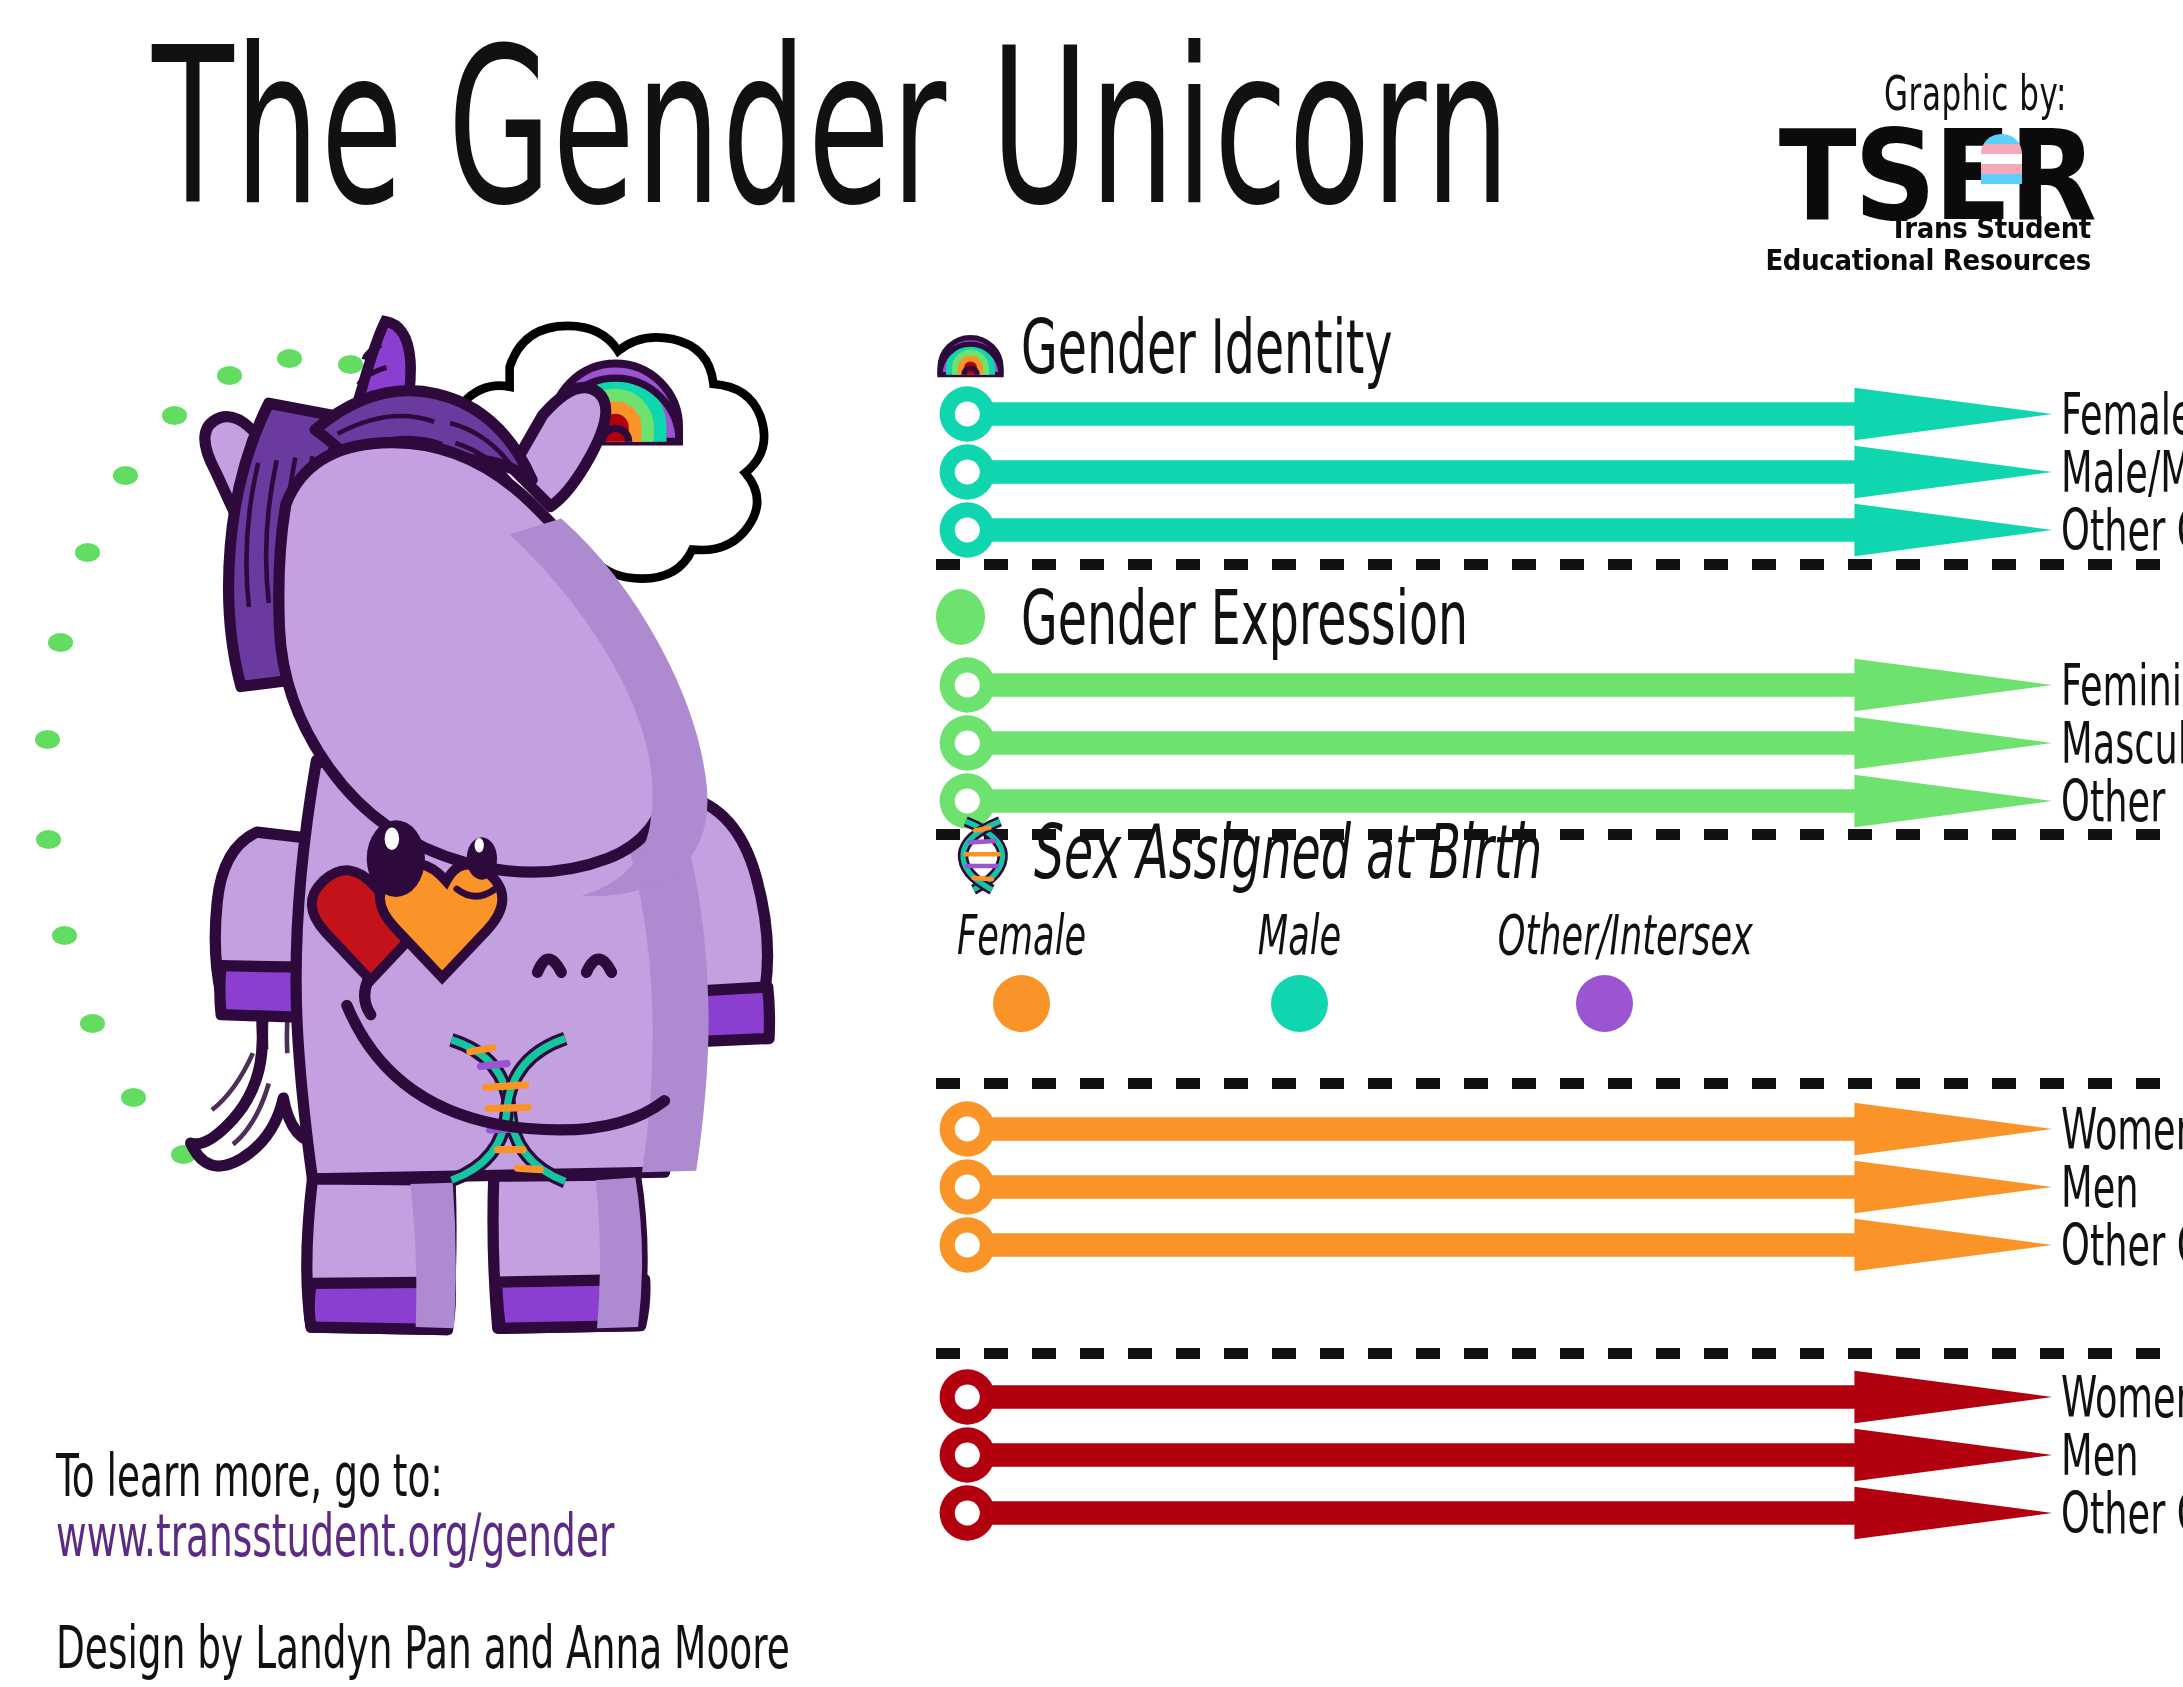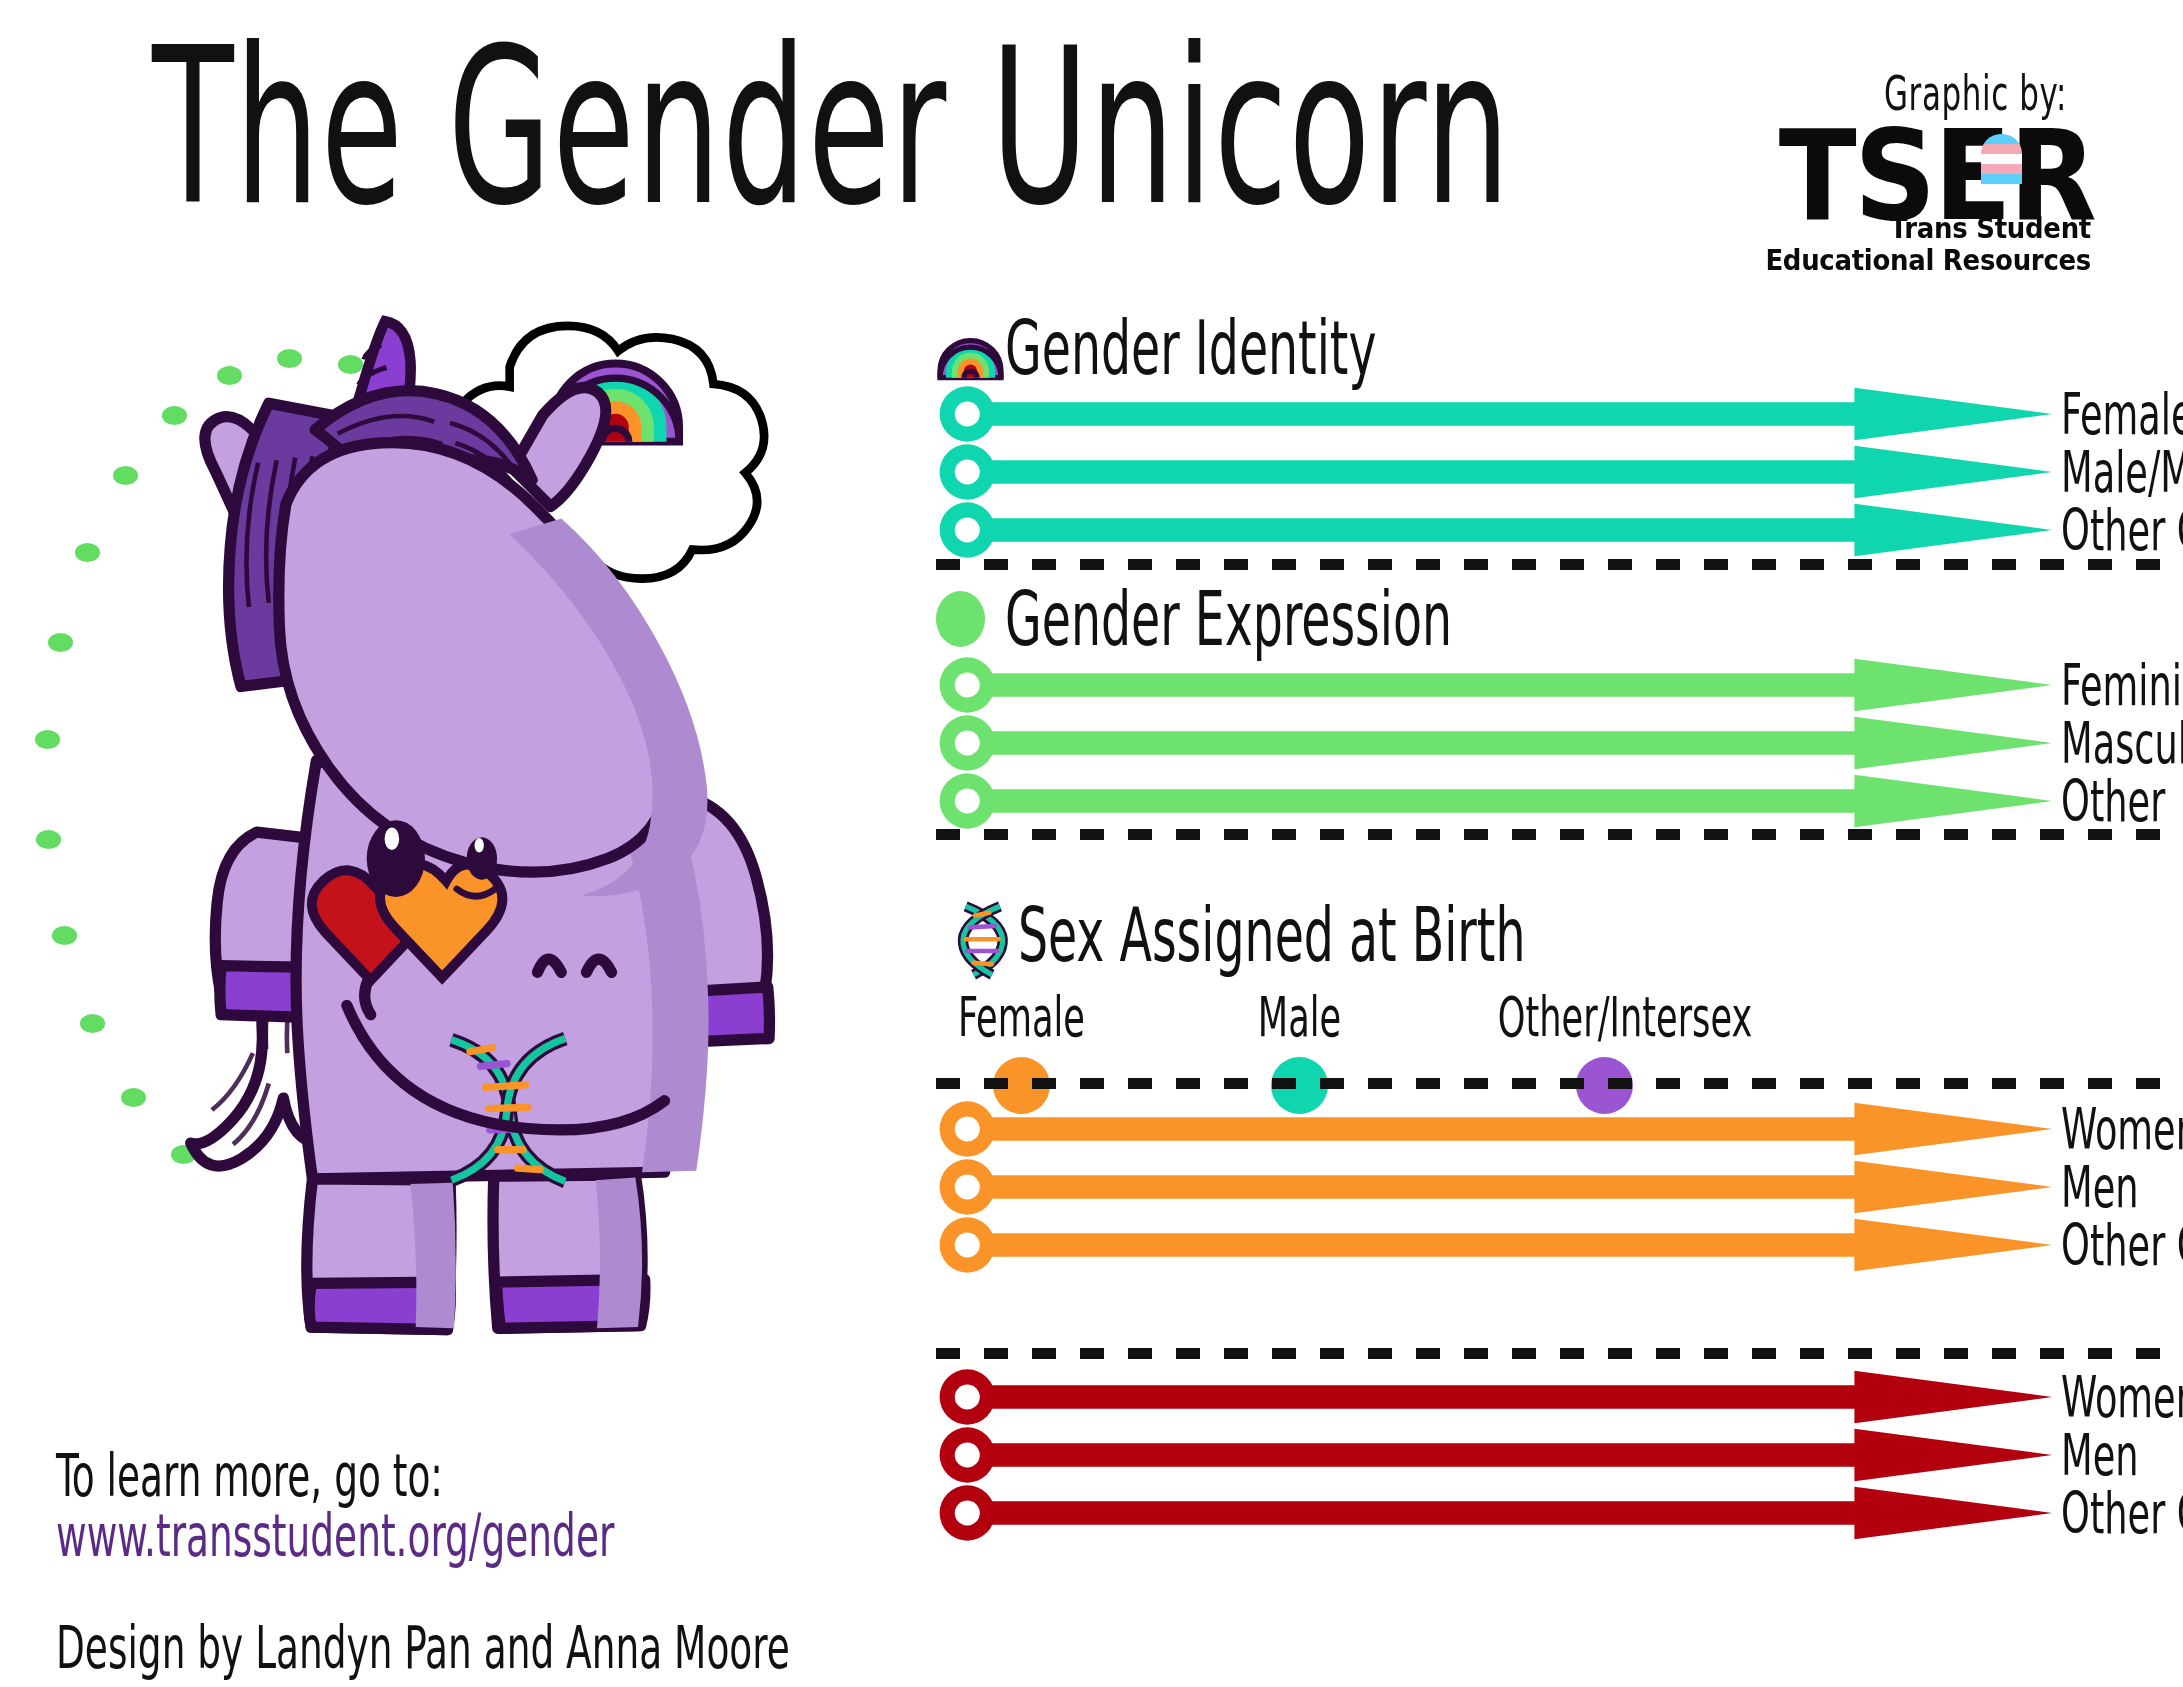--- a/index.html
+++ b/index.html
@@ -45,21 +45,21 @@
   }
 
   
   #unicorn{left:139px;top:304px;width:781px;height:1072px;}
 
   
   .gdot{position:absolute;border-radius:50%;}
 
   
   .section{position:absolute;left:936px;width:1237px;}
-  .sec-head{display:flex;align-items:center;height:74px;}
+  .sec-head{display:flex;align-items:flex-start;gap:16px;height:74px;}
   .sec-icon{width:69px;height:69px;flex:0 0 69px;position:relative;}
   .sec-title{
     font-size:62px;color:#111;white-space:nowrap;
     transform:scaleX(.85) scaleY(1.2);transform-origin:left center;
   }
 
   .arrowrow{position:relative;height:58px;}
   .arrowrow svg{position:absolute;left:0;top:0;}
   .arrowlabel{
     position:absolute;left:1125px;top:50%;transform:translateY(-50%) scaleX(.85) scaleY(1.2);
@@ -341,21 +341,21 @@
         <circle cx="44" cy="44" r="19" fill="#fff"></circle>
     </svg>
     <div class="arrowlabel">Other</div>
   </div>
 </div>
 
 <div class="divider" style="top:829px;">
     <div></div>
   </div>
 
-<div class="section" style="top:898px;">
+<div class="section" style="top:816px;font-style:italic;">
   <div class="sec-head" style="padding-left:14.6px;">
     <div class="sec-icon" style="width:61px;flex:0 0 61px;">
       <svg viewBox="0 0 92 120" width="61" height="79">
         <path d="M22 8 q54 22 56 50 q2 30 -44 54" fill="none" stroke="#2E0A3C" stroke-width="16"></path>
         <path d="M22 8 q54 22 56 50 q2 30 -44 54" fill="none" stroke="#14C6A0" stroke-width="8"></path>
         <path d="M74 8 q-54 22-56 50 q-2 30 44 54" fill="none" stroke="#2E0A3C" stroke-width="16"></path>
         <path d="M74 8 q-54 22-56 50 q-2 30 44 54" fill="none" stroke="#14C6A0" stroke-width="8"></path>
         <g stroke-width="7" stroke-linecap="round">
           <line x1="36" y1="22" x2="58" y2="18" stroke="#FB9428"></line>
           <line x1="28" y1="40" x2="66" y2="38" stroke="#9B55D3"></line>

